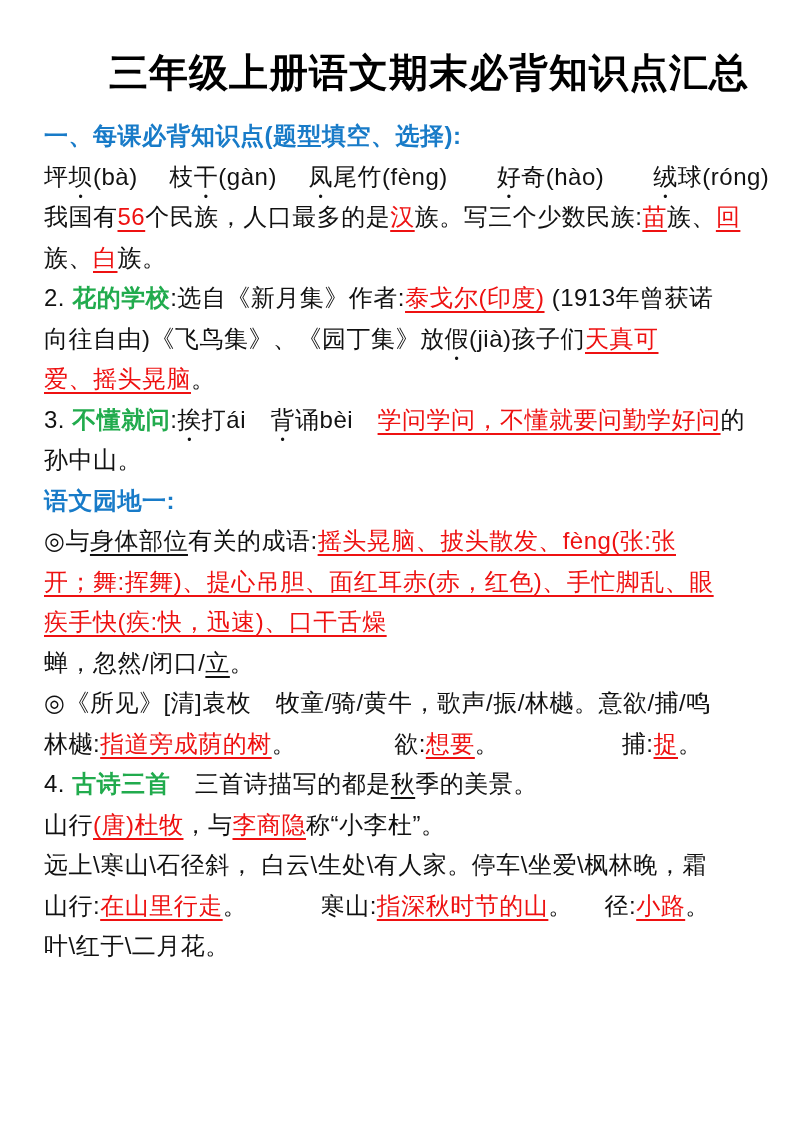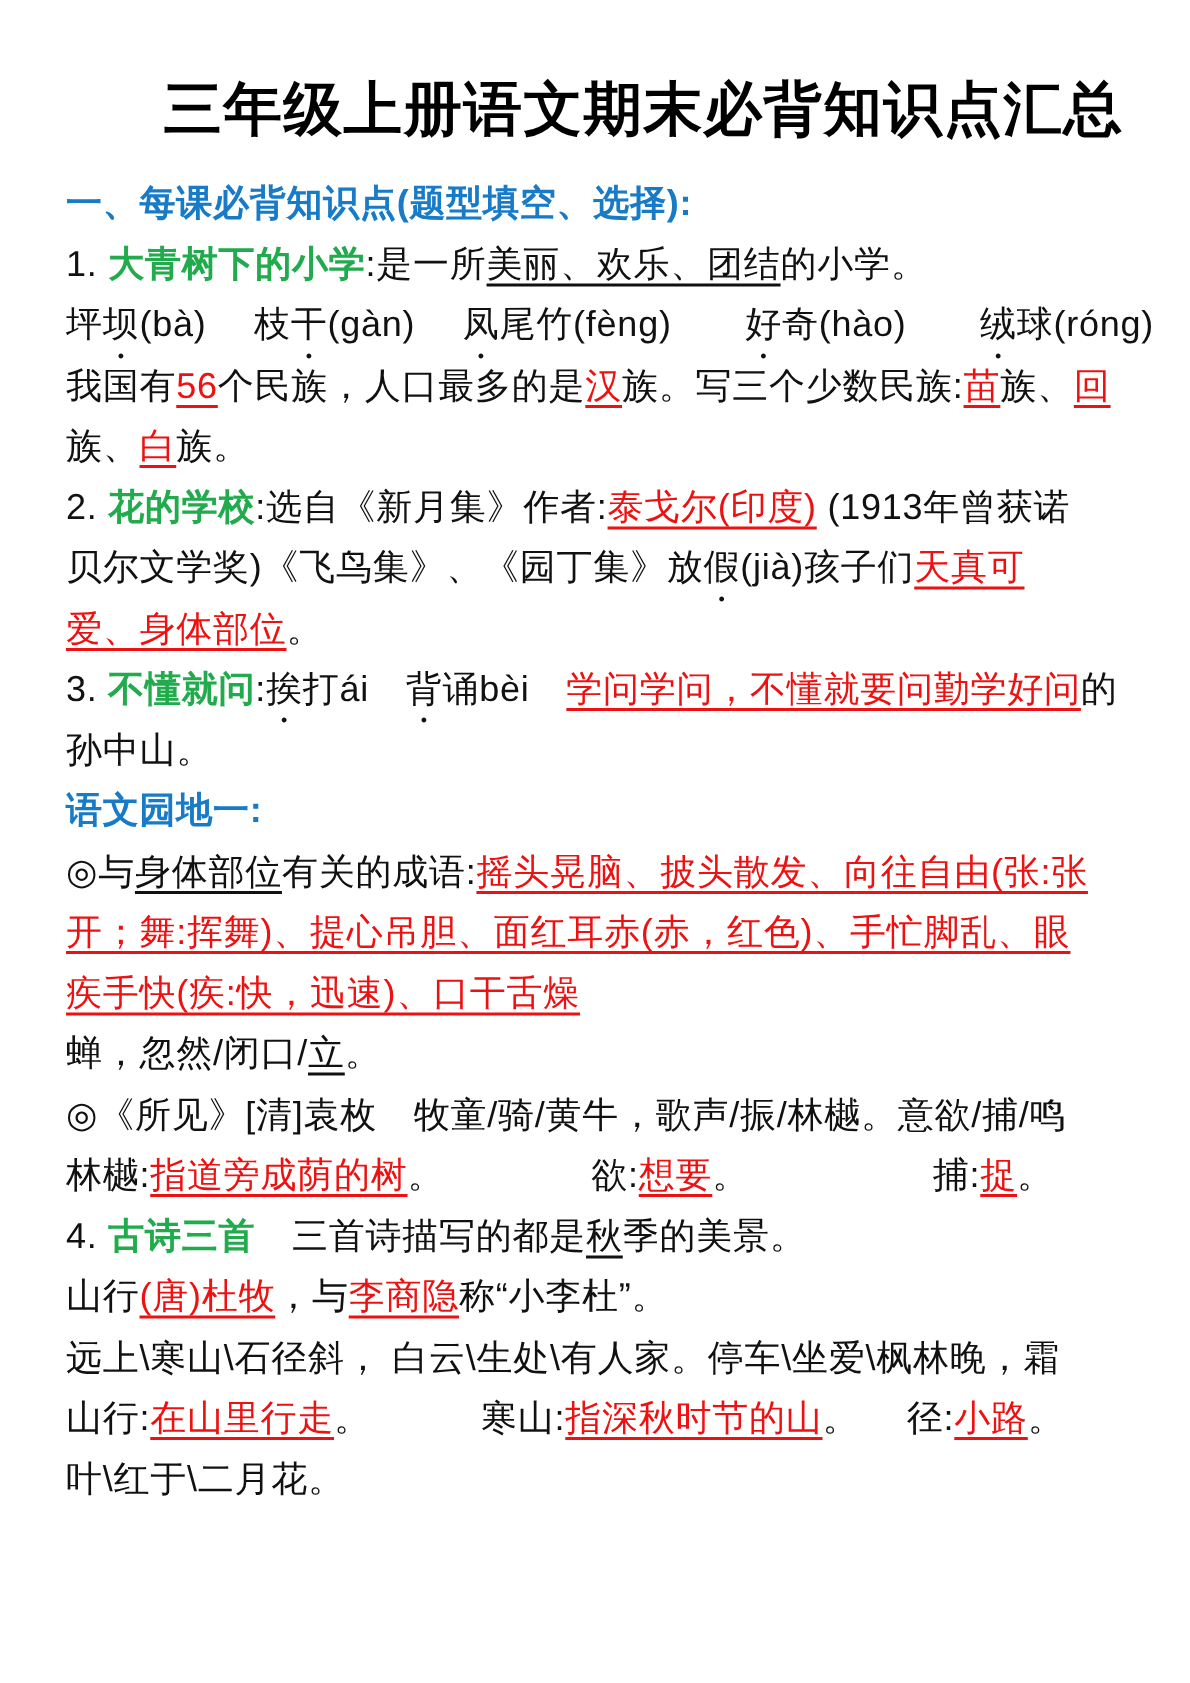--- a/index.html
+++ b/index.html
@@ -46,31 +46,30 @@
     text-emphasis-position:under left;
   }
 </style>
 </head>
 <body>
 
 <div class="page">
   <div class="title">三年级上册语文期末必背知识点汇总</div>
   <div class="doc-body">
       <div class="line"><span class="run b">一、每课必背知识点(题型填空、选择):</span></div>
-      <div class="line"><span class="run k">1. </span><span class="run g">大青树下的小学</span><span class="run k">:是一所</span><span class="run ku">美丽、欢乐、团结</span><span class="run k">的小学。</span></div>
       <div class="line"><span class="run k">坪</span><span class="run kd">坝</span><span class="run k">(bà)　 </span><span class="run k">枝</span><span class="run kd">干</span><span class="run k">(gàn)　 </span><span class="run kd">凤</span><span class="run k">尾竹(fèng)　　</span><span class="run kd">好</span><span class="run k">奇(hào)　　</span><span class="run kd">绒</span><span class="run k">球(róng)</span></div>
       <div class="line"><span class="run k">我国有</span><span class="run r">56</span><span class="run k">个民族，人口最多的是</span><span class="run r">汉</span><span class="run k">族。写三个少数民族:</span><span class="run r">苗</span><span class="run k">族、</span><span class="run r">回</span></div>
       <div class="line"><span class="run k">族、</span><span class="run r">白</span><span class="run k">族。</span></div>
       <div class="line"><span class="run k">2. </span><span class="run g">花的学校</span><span class="run k">:选自《新月集》作者:</span><span class="run r">泰戈尔(印度)</span><span class="run k"> (1913年曾获诺</span></div>
-      <div class="line"><span class="run k">贝尔文学奖)《飞鸟集》、《园丁集》放</span><span class="run kd">假</span><span class="run k">(jià)孩子们</span><span class="run r">天真可</span></div>
-      <div class="line"><span class="run r">爱、身体部位</span><span class="run k">。</span></div>
+      <div class="line"><span class="run k">向往自由)《飞鸟集》、《园丁集》放</span><span class="run kd">假</span><span class="run k">(jià)孩子们</span><span class="run r">天真可</span></div>
+      <div class="line"><span class="run r">爱、摇头晃脑</span><span class="run k">。</span></div>
       <div class="line"><span class="run k">3. </span><span class="run g">不懂就问</span><span class="run k">:</span><span class="run kd">挨</span><span class="run k">打ái　</span><span class="run kd">背</span><span class="run k">诵bèi　</span><span class="run r">学问学问，不懂就要问勤学好问</span><span class="run k">的</span></div>
       <div class="line"><span class="run k">孙中山。</span></div>
       <div class="line"><span class="run b">语文园地一:</span></div>
-      <div class="line"><span class="run k">◎与</span><span class="run ku">身体部位</span><span class="run k">有关的成语:</span><span class="run r">摇头晃脑、披头散发、向往自由(张:张</span></div>
+      <div class="line"><span class="run k">◎与</span><span class="run ku">身体部位</span><span class="run k">有关的成语:</span><span class="run r">摇头晃脑、披头散发、fèng(张:张</span></div>
       <div class="line"><span class="run r">开；舞:挥舞)、提心吊胆、面红耳赤(赤，红色)、手忙脚乱、眼</span></div>
       <div class="line"><span class="run r">疾手快(疾:快，迅速)、口干舌燥</span></div>
       <div class="line"><span class="run k">蝉，忽然/闭口/</span><span class="run ku">立</span><span class="run k">。</span></div>
       <div class="line"><span class="run k">◎《所见》[清]袁枚　牧童/骑/黄牛，歌声/振/林樾。意欲/捕/鸣</span></div>
       <div class="line"><span class="run k">林樾:</span><span class="run r">指道旁成荫的树</span><span class="run k">。</span><span class="run k">　　　　</span><span class="run k">欲:</span><span class="run r">想要</span><span class="run k">。</span><span class="run k">　　　　　</span><span class="run k">捕:</span><span class="run r">捉</span><span class="run k">。</span></div>
       <div class="line"><span class="run k">4. </span><span class="run g">古诗三首</span><span class="run k">　三首诗描写的都是</span><span class="run ku">秋</span><span class="run k">季的美景。</span></div>
       <div class="line"><span class="run k">山行</span><span class="run r">(唐)杜牧</span><span class="run k">，与</span><span class="run r">李商隐</span><span class="run k">称“小李杜”。</span></div>
       <div class="line"><span class="run k">远上\寒山\石径斜， 白云\生处\有人家。停车\坐爱\枫林晚，霜</span></div>
       <div class="line"><span class="run k">山行:</span><span class="run r">在山里行走</span><span class="run k">。</span><span class="run k">　　　</span><span class="run k">寒山:</span><span class="run r">指深秋时节的山</span><span class="run k">。</span><span class="run k">　 </span><span class="run k">径:</span><span class="run r">小路</span><span class="run k">。</span></div>
       <div class="line"><span class="run k">叶\红于\二月花。</span></div>

